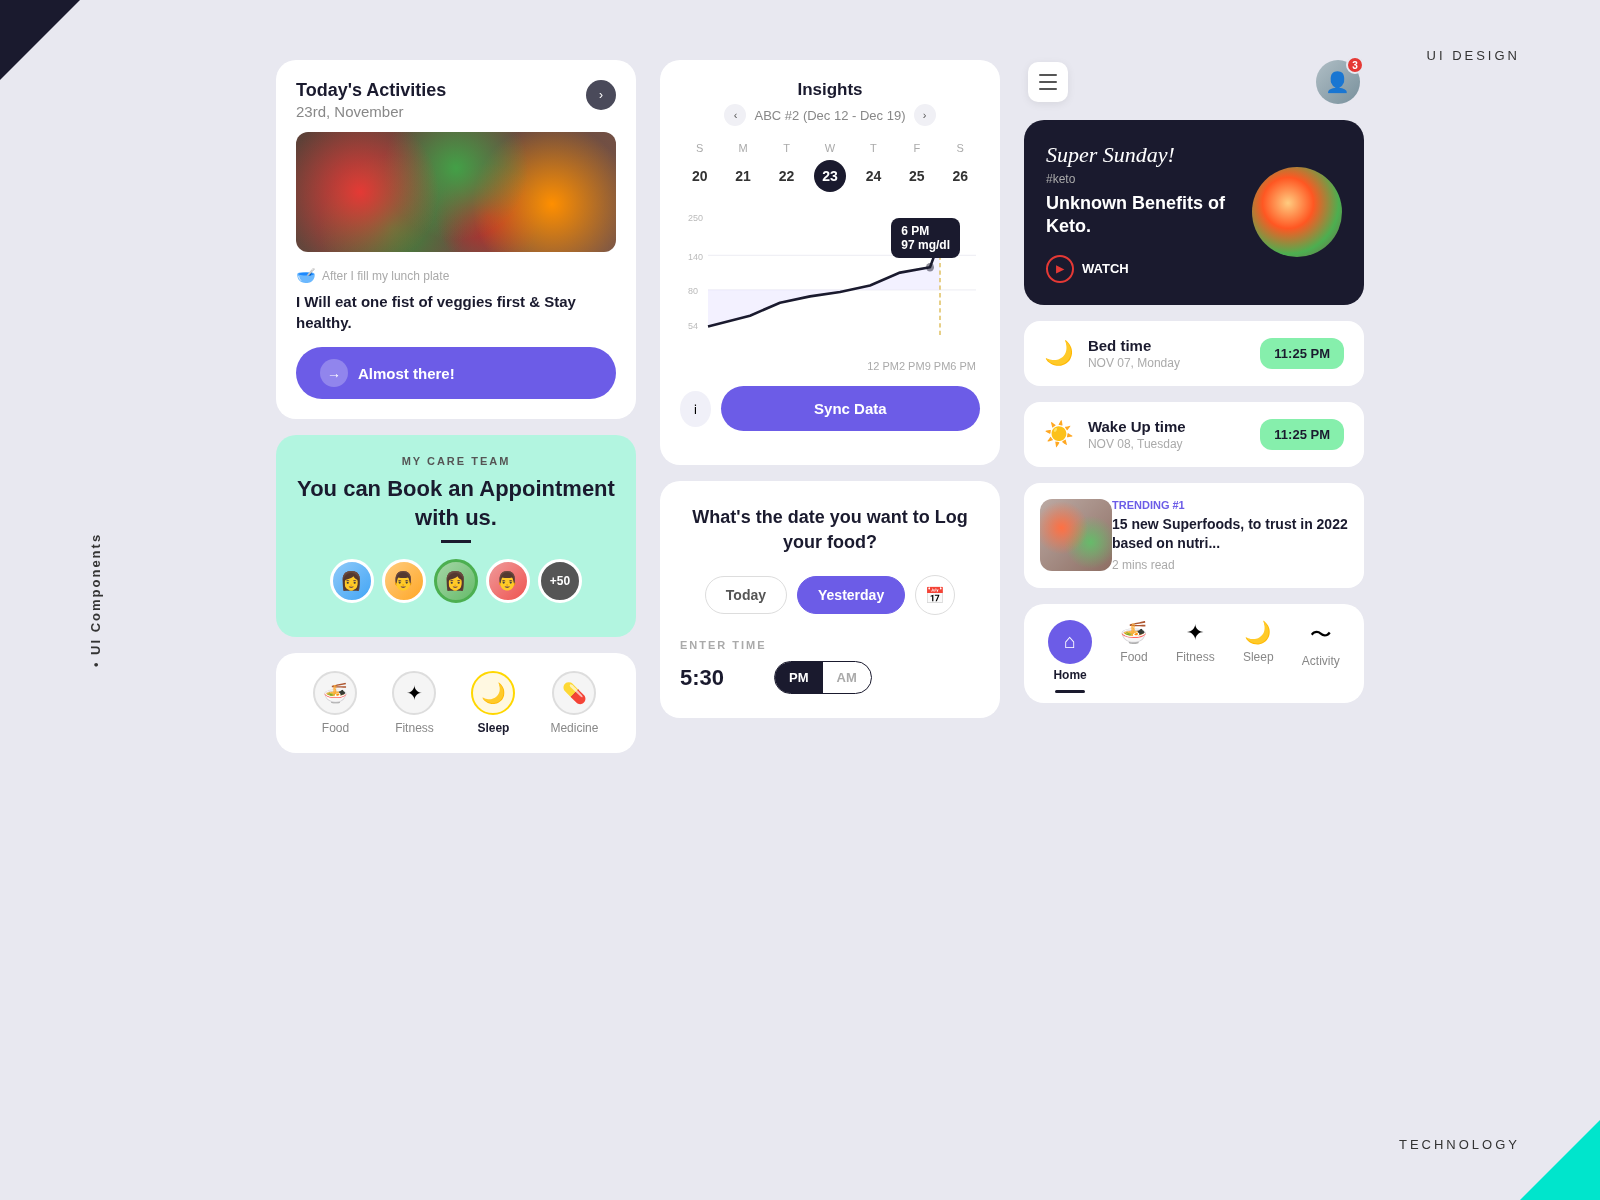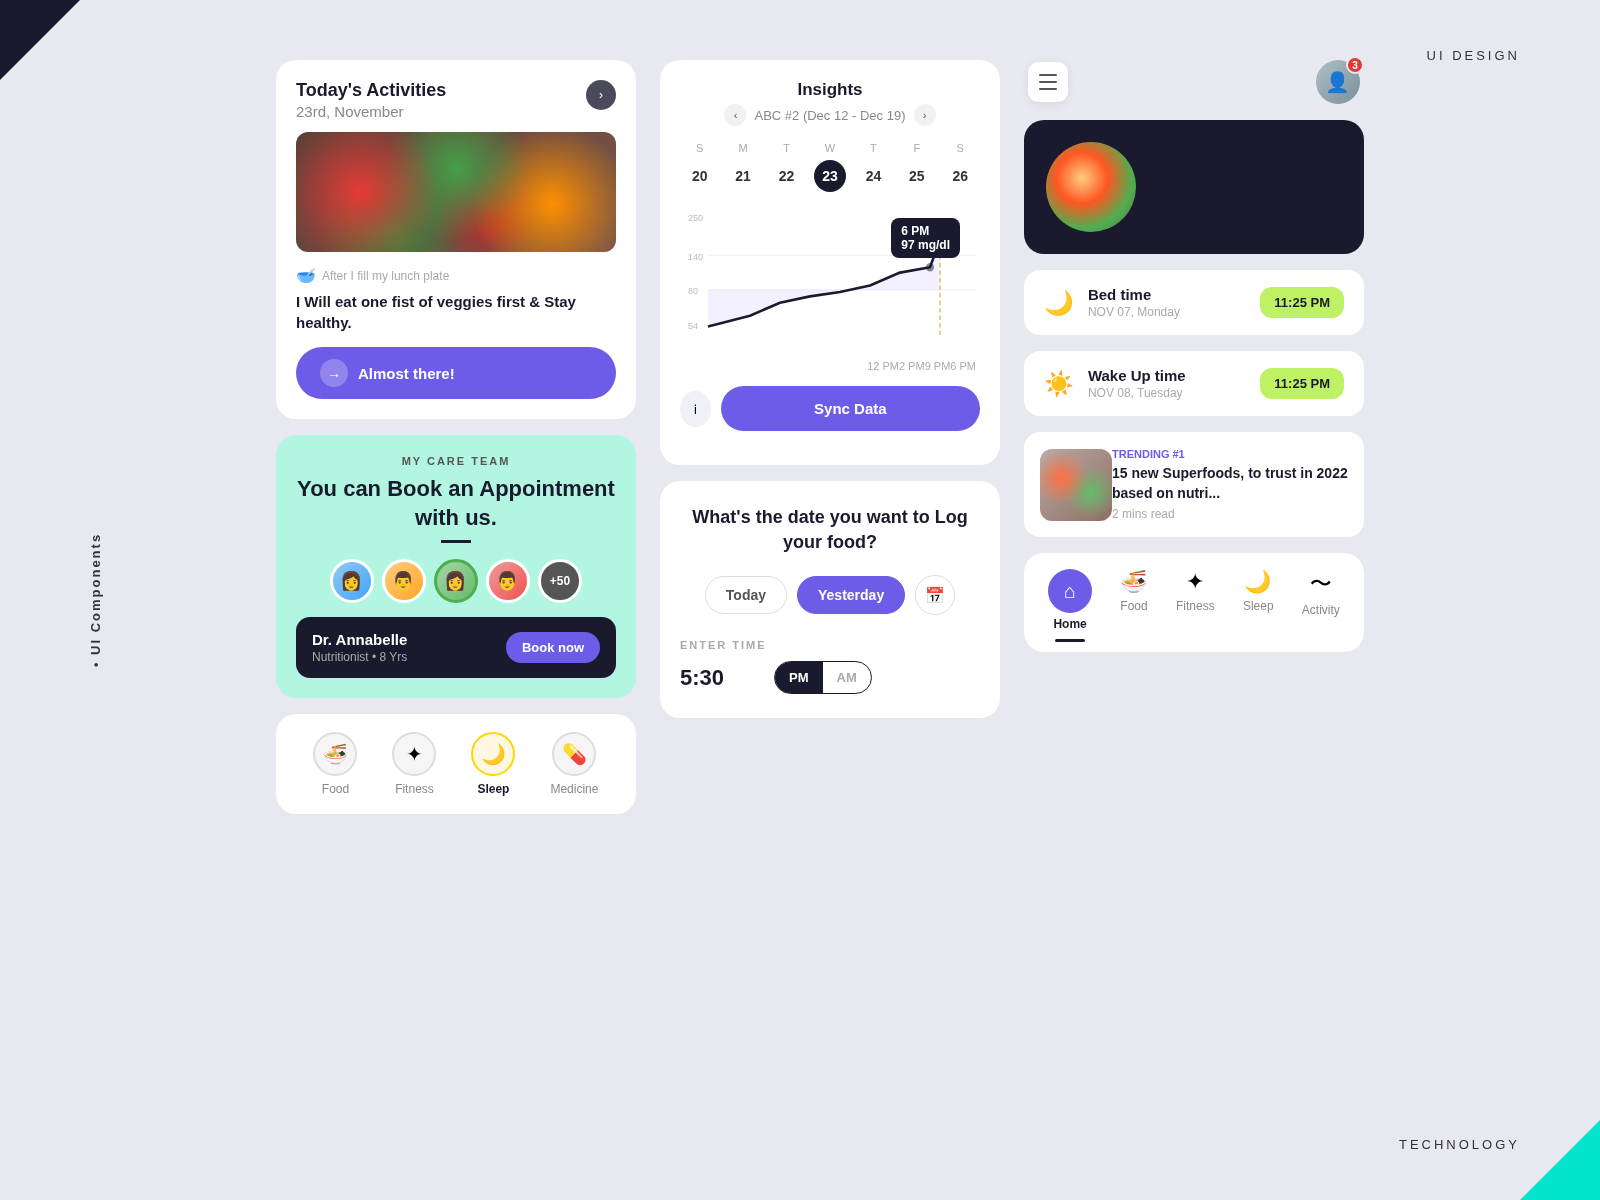--- a/index.html
+++ b/index.html
@@ -331,21 +331,21 @@
     
     .sleep-card {
       background: #fff; border-radius: 16px; padding: 16px 20px;
       display: flex; align-items: center; justify-content: space-between;
     }
     .sleep-icon { font-size: 24px; margin-right: 14px; }
     .sleep-info { flex: 1; }
     .sleep-title { font-size: 15px; font-weight: 700; color: #1a1a2e; }
     .sleep-date { font-size: 12px; color: #aaa; margin-top: 2px; }
     .sleep-time-badge {
-      background: #bef264; border-radius: 12px;
+      background: #86efac; border-radius: 12px;
       padding: 8px 14px; font-size: 13px; font-weight: 700; color: #1a1a2e;
     }
 
     
     .total-card {
       background: #2d3252; border-radius: 16px; padding: 18px 22px;
       display: flex; align-items: center; justify-content: space-between;
     }
     .total-label { font-size: 12px; letter-spacing: 2px; color: #9999aa; font-weight: 600; }
     .total-hours { font-size: 26px; font-weight: 800; color: #fff; }
@@ -434,27 +434,20 @@
     <div class="care-card">
       <div class="care-label">MY CARE TEAM</div>
       <div class="care-title">You can Book an Appointment with us.</div>
       <div class="care-divider"></div>
       <div class="care-avatars">
         <div class="avatar avatar-1">👩</div>
         <div class="avatar avatar-2">👨</div>
         <div class="avatar avatar-3 avatar-green">👩</div>
         <div class="avatar avatar-4">👨</div>
         <div class="avatar-count">+50</div>
-      </div>
-      <div class="care-bottom">
-        <div class="doctor-info">
-          <div class="doctor-name">Dr. Annabelle</div>
-          <div class="doctor-details">Nutritionist  •  8 Yrs</div>
-        </div>
-        <button class="book-btn">Book now</button>
       </div>
     </div>
 
     <div class="bottom-nav-card">
       <div class="nav-items">
         <div class="nav-item">
           <div class="nav-icon">🍜</div>
           <span class="nav-label">Food</span>
         </div>
         <div class="nav-item">
@@ -567,20 +560,29 @@
         <div class="menu-line"></div>
         <div class="menu-line"></div>
       </div>
       <div class="profile-btn">
         <div class="profile-avatar">👤</div>
         <div class="badge">3</div>
       </div>
     </div>
 
     <div class="video-card">
+      <div class="video-content">
+        <div class="super-sunday">Super Sunday!</div>
+        <div class="video-tag">#keto</div>
+        <div class="video-title">Unknown Benefits of Keto.</div>
+        <div class="watch-btn">
+          <div class="watch-circle">▶</div>
+          <span>WATCH</span>
+        </div>
+      </div>
       <div class="video-thumb"></div>
     </div>
 
     <div class="sleep-card">
       <span class="sleep-icon">🌙</span>
       <div class="sleep-info">
         <div class="sleep-title">Bed time</div>
         <div class="sleep-date">NOV 07, Monday</div>
       </div>
       <div class="sleep-time-badge">11:25 PM</div>

